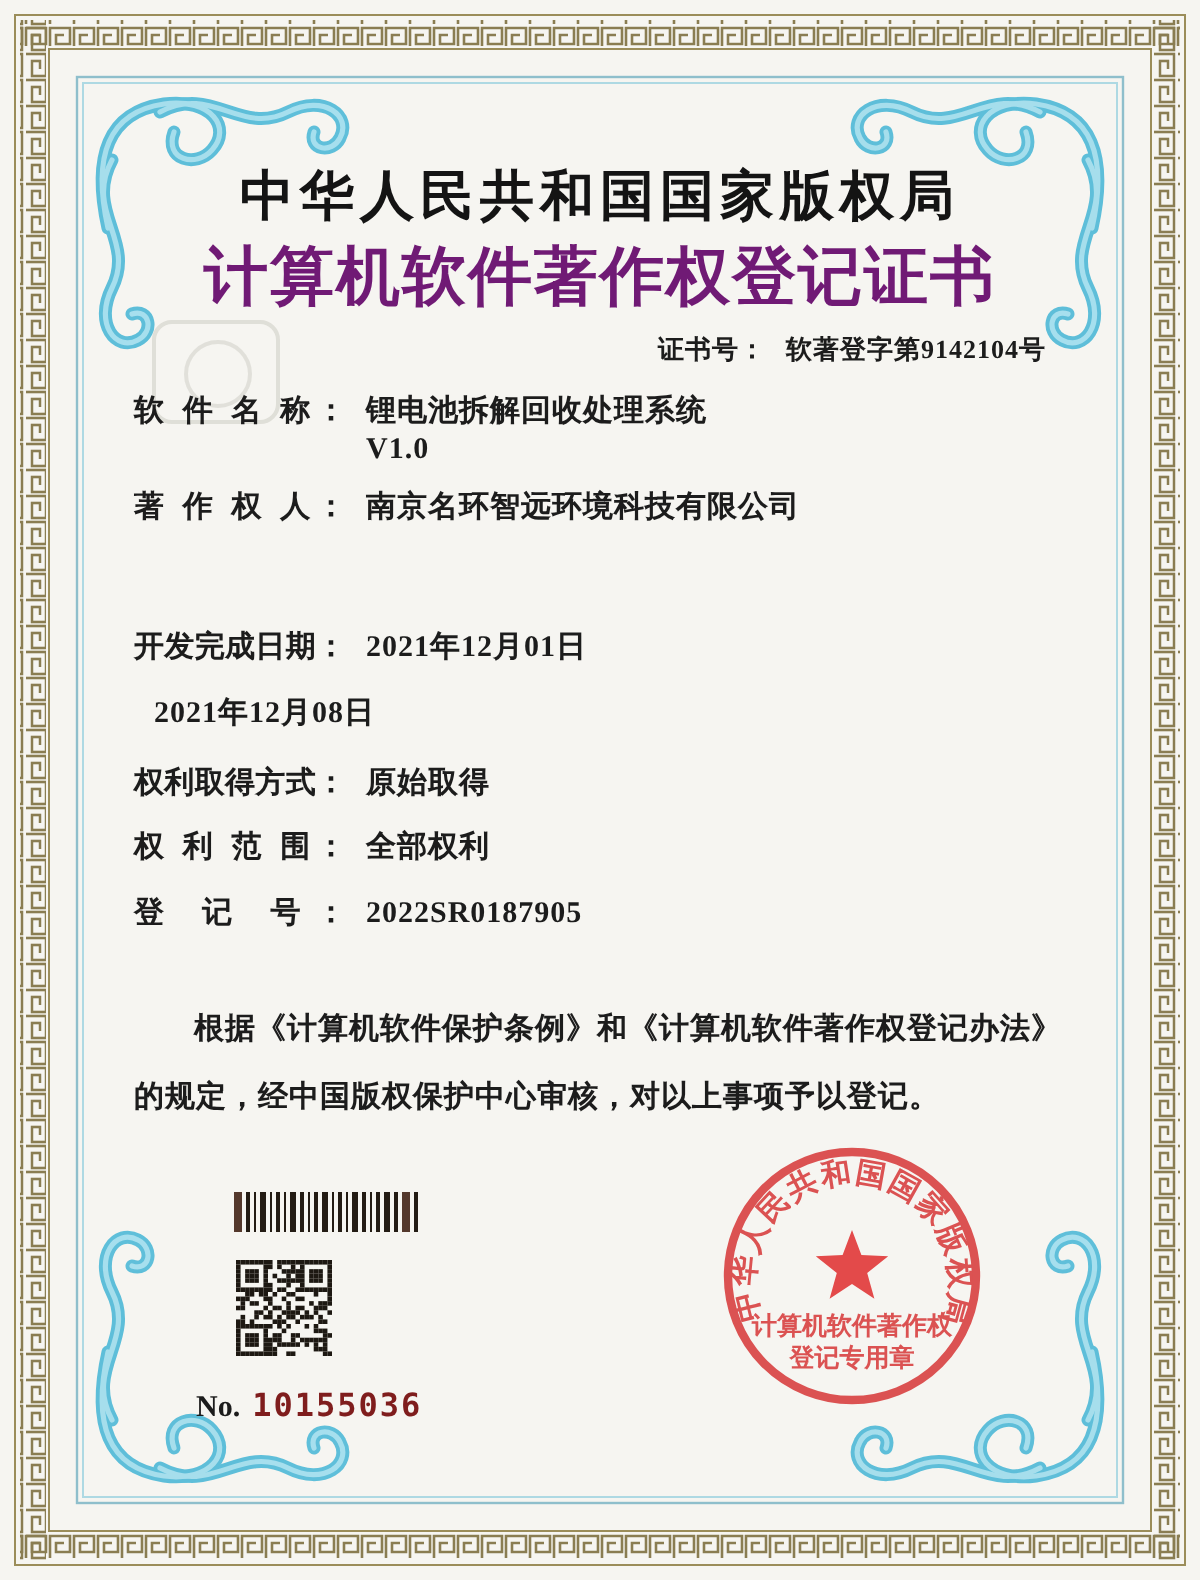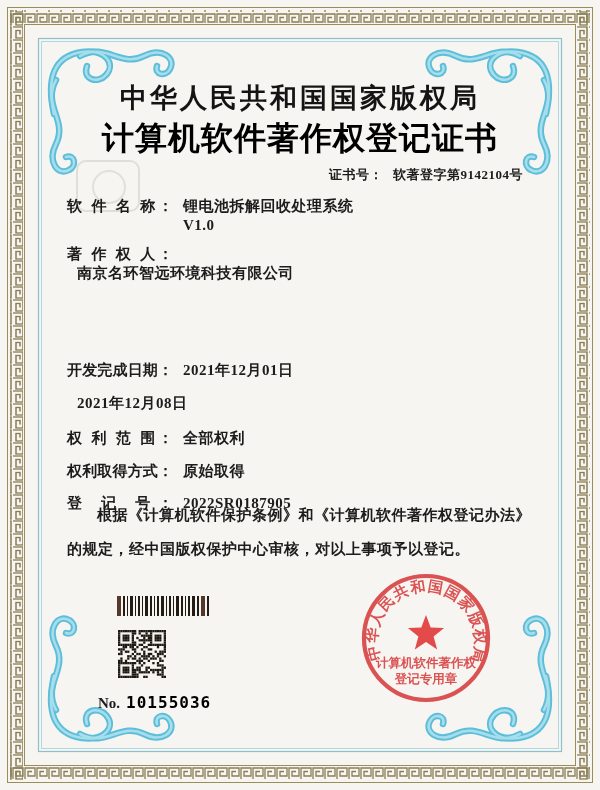--- a/index.html
+++ b/index.html
@@ -18,21 +18,21 @@
   .content{position:absolute;inset:0;color:#1c1c1c;}
 
   .authority{
     position:absolute;top:80px;left:0;right:0;
     text-align:center;font-size:27px;font-weight:bold;
     letter-spacing:3px;color:#141414;
   }
   .cert-title{
     position:absolute;top:117px;left:0;right:0;
     text-align:center;font-size:32px;font-weight:bold;
-    letter-spacing:1px;color:#000000;
+    letter-spacing:1px;color:#701a75;
   }
   .cert-no-line{
     position:absolute;top:166px;right:77px;
     font-size:13px;font-weight:bold;letter-spacing:.5px;
   }
   .cert-no-line .lbl{margin-right:10px;}
 
   .watermark{
     position:absolute;left:76px;top:160px;width:60px;height:48px;
     border:2px solid rgba(165,165,152,.28);border-radius:10px;
@@ -45,42 +45,42 @@
   .fields{position:absolute;left:67px;top:197px;right:50px;}
   .frow{display:flex;margin-bottom:14px;font-weight:bold;font-size:15px;line-height:19px;}
   .frow .flabel{
     display:inline-block;width:106px;flex:none;
     text-align:justify;text-align-last:justify;
     white-space:nowrap;
   }
   .frow .fvalue{margin-left:10px;letter-spacing:.5px;}
   .frow.r1{margin-bottom:10px;}
   .frow.r1 .fvalue .ver{display:block;}
-  .frow.r2{margin-bottom:78px;flex-direction:column;}
+  .frow.r2{margin-bottom:51px;}
   .frow.r3{margin-bottom:14px;}
   .frow.r4{margin-bottom:16px;}
   .frow.r5{margin-bottom:13px;}
   .frow.r6{margin-bottom:14px;}
 
   .statement{
     position:absolute;left:67px;right:60px;top:498px;
     font-size:15px;font-weight:bold;line-height:34px;
     text-indent:2em;letter-spacing:.5px;margin:0;
   }
 
   .barcode{position:absolute;left:117px;top:596px;}
   .qr{position:absolute;left:118px;top:630px;}
 
   .serial{
     position:absolute;left:98px;top:693px;
     font-size:15px;font-weight:bold;white-space:nowrap;
   }
   .serial .num{
     font-family:"DejaVu Sans Mono",monospace;
-    color:#000000;font-size:16px;letter-spacing:1px;margin-left:6px;
+    color:#7f1d1d;font-size:16px;letter-spacing:1px;margin-left:6px;
   }
 
   .issue-date{
     position:absolute;left:360px;top:694px;z-index:6;
     font-size:17px;font-weight:bold;letter-spacing:1px;
   }
 
   .seal{position:absolute;left:346px;top:558px;width:160px;height:160px;z-index:5;opacity:.92;}
 </style>
 </head>
@@ -150,27 +150,27 @@
         <span class="flabel">著 作 权 人：</span>
         <span class="fvalue">南京名环智远环境科技有限公司</span>
       </div>
       <div class="frow r3">
         <span class="flabel">开发完成日期：</span>
         <span class="fvalue">2021年12月01日</span>
       </div>
       <div class="frow r4">
         <span class="fvalue">2021年12月08日</span>
       </div>
+      <div class="frow r5">
+        <span class="flabel">权利取得方式：</span>
+        <span class="fvalue">原始取得</span>
+      </div>
       <div class="frow r6">
         <span class="flabel">权 利 范 围：</span>
         <span class="fvalue">全部权利</span>
-      </div>
-      <div class="frow r5">
-        <span class="flabel">权利取得方式：</span>
-        <span class="fvalue">原始取得</span>
       </div>
       <div class="frow r7">
         <span class="flabel">登 记 号：</span>
         <span class="fvalue">2022SR0187905</span>
       </div>
     </div>
 
     <p class="statement">根据《计算机软件保护条例》和《计算机软件著作权登记办法》的规定，经中国版权保护中心审核，对以上事项予以登记。</p>
 
     <svg class="barcode" width="92" height="20" viewBox="0 0 92 20">

